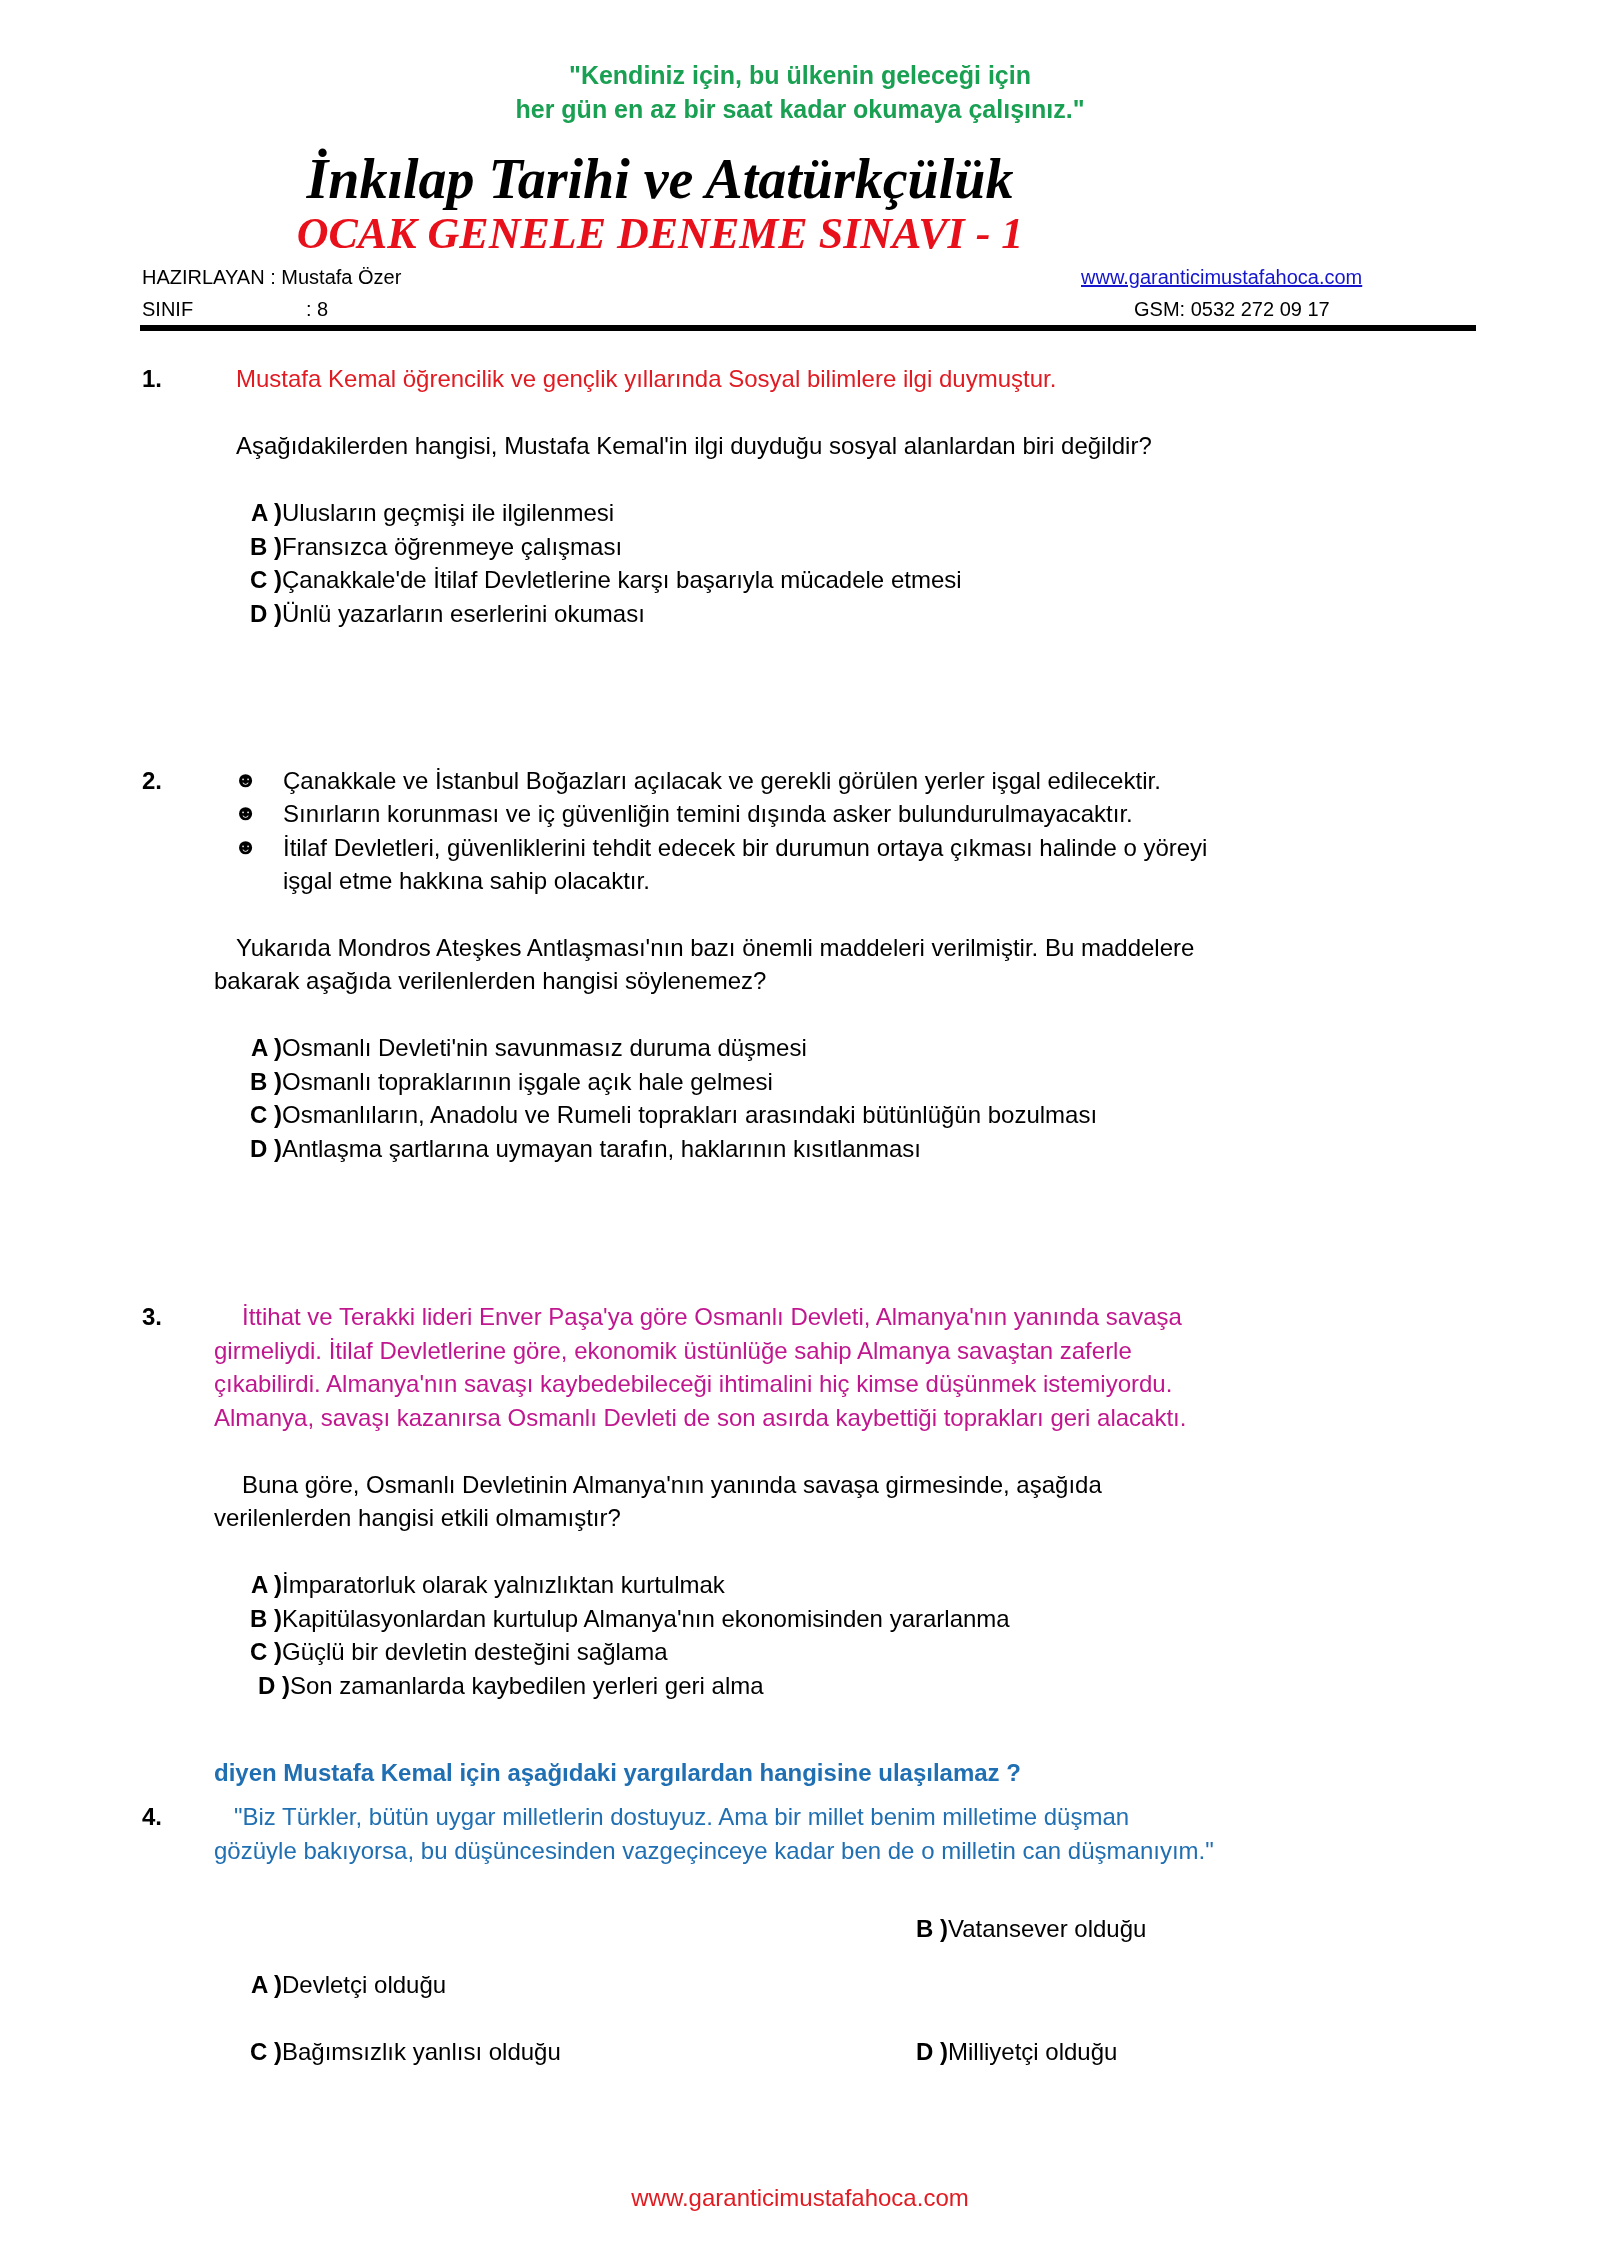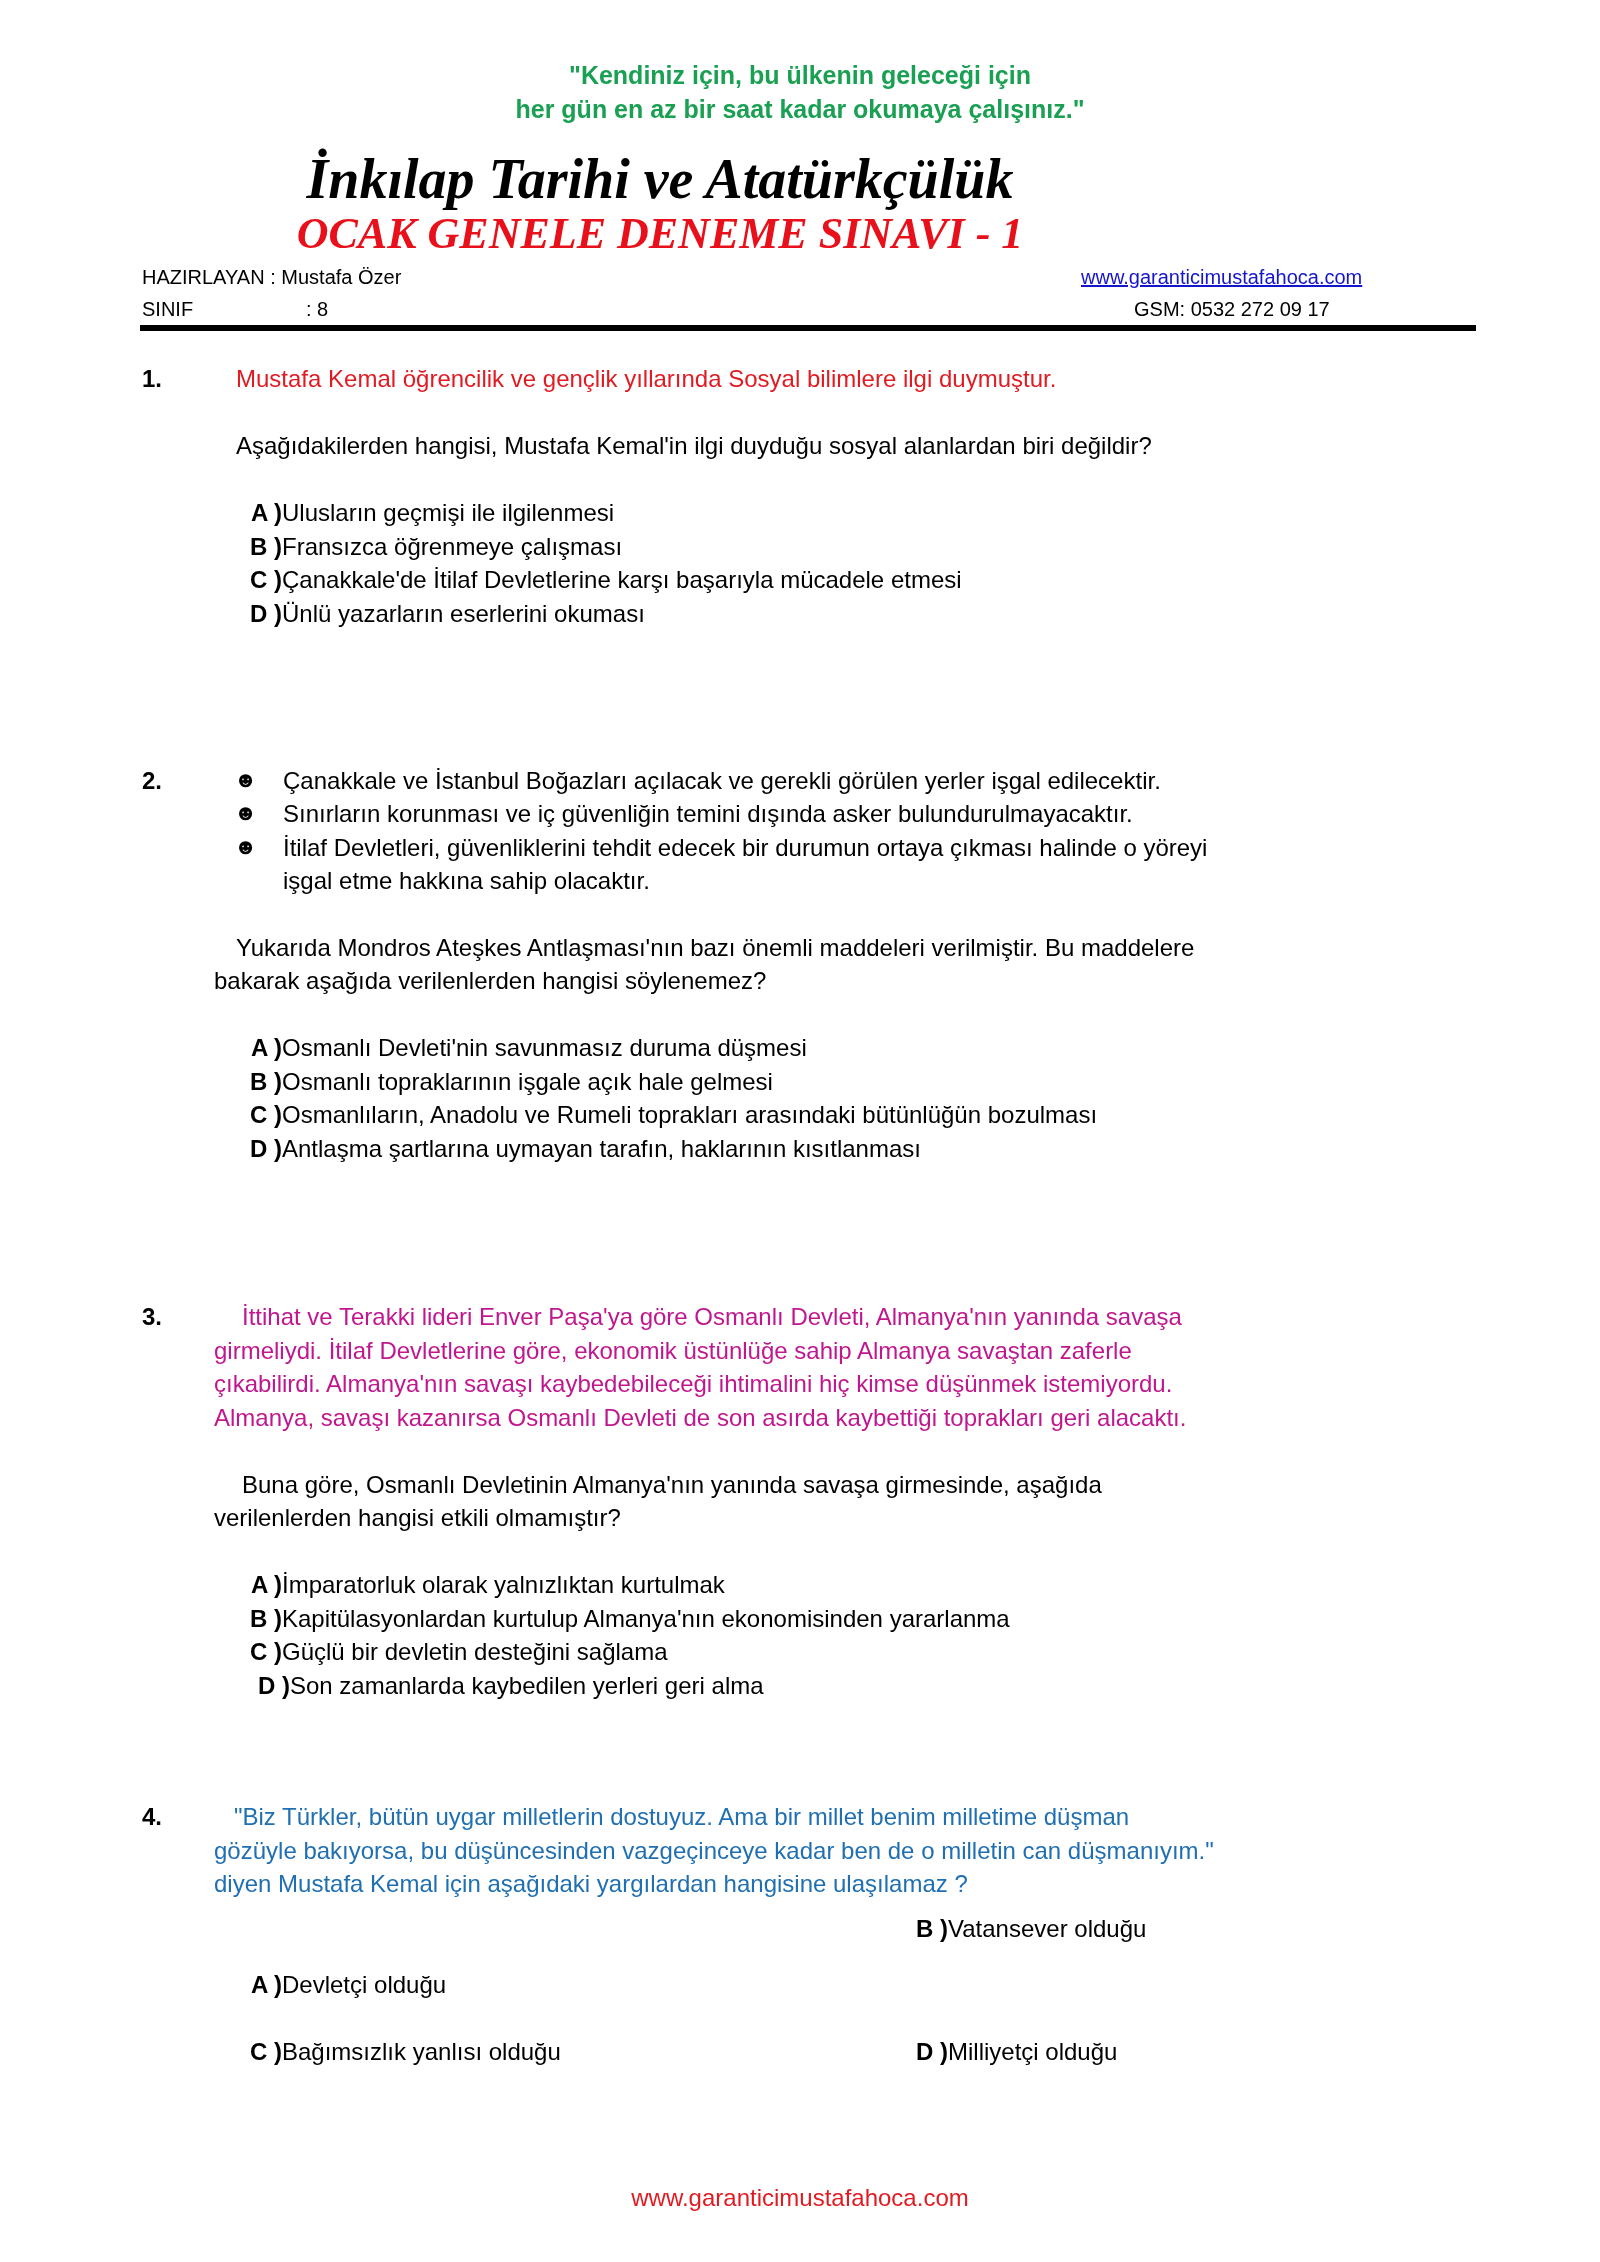--- a/index.html
+++ b/index.html
@@ -82,21 +82,21 @@
   <div class="opt" style="left:226px; top:1568px;"><span class="lbl">A )</span><span>İmparatorluk olarak yalnızlıktan kurtulmak</span></div>
   <div class="opt" style="left:226px; top:1602px;"><span class="lbl">B )</span><span>Kapitülasyonlardan kurtulup Almanya'nın ekonomisinden yararlanma</span></div>
   <div class="opt" style="left:226px; top:1635px;"><span class="lbl">C )</span><span>Güçlü bir devletin desteğini sağlama</span></div>
   <div class="opt" style="left:234px; top:1669px;"><span class="lbl">D )</span><span>Son zamanlarda kaybedilen yerleri geri alma</span></div>
 </div>
 
 <div>
   <div class="abs qnum" style="top:1803px;">4.</div>
   <div class="abs txt blue" style="left:234px; top:1800px;">"Biz Türkler,  bütün uygar milletlerin dostuyuz. Ama bir millet benim milletime düşman</div>
   <div class="abs txt blue" style="left:214px; top:1834px;">gözüyle bakıyorsa, bu düşüncesinden vazgeçinceye kadar ben de o milletin can düşmanıyım."</div>
-  <div class="abs txt blue" style="left:214px; top:1867px;">diyen Mustafa Kemal için aşağıdaki yargılardan hangisine ulaşılamaz ?</div>
+  <div class="abs txt blue" style="left:214px; top:1756px;font-weight:bold;">diyen Mustafa Kemal için aşağıdaki yargılardan hangisine ulaşılamaz ?</div>
 
   <div class="opt" style="left:226px; top:1968px;"><span class="lbl">A )</span><span>Devletçi olduğu</span></div>
   <div class="opt" style="left:862px; top:1912px;"><span class="lbl" style="width:86px;">B )</span><span>Vatansever olduğu</span></div>
   <div class="opt" style="left:226px; top:2035px;"><span class="lbl">C )</span><span>Bağımsızlık yanlısı olduğu</span></div>
   <div class="opt" style="left:862px; top:2035px;"><span class="lbl" style="width:86px;">D )</span><span>Milliyetçi olduğu</span></div>
 </div>
 
 <div class="abs footer">www.garanticimustafahoca.com</div>
 
 </body></html>

